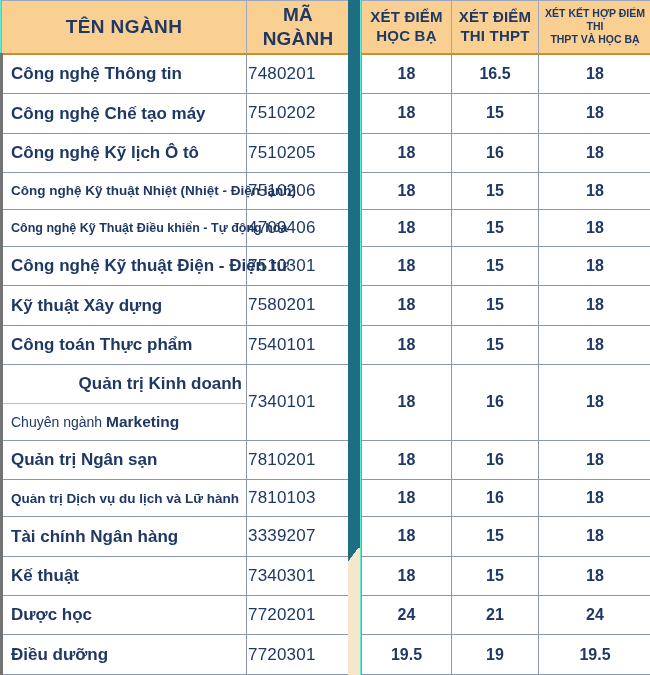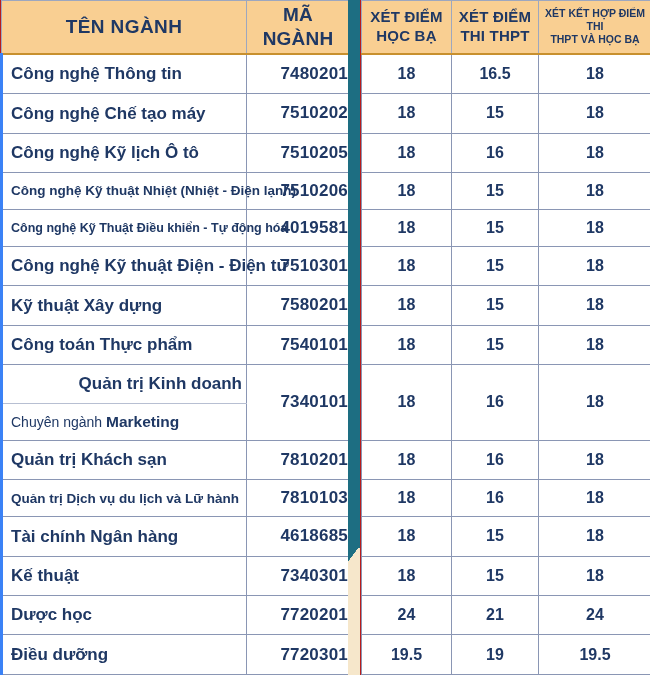--- a/index.html
+++ b/index.html
@@ -11,21 +11,21 @@
     width: 650px;
     height: 675px;
     font-family: "Liberation Sans", sans-serif;
     overflow: hidden;
   }
 
   #sheet {
     position: relative;
     width: 544px;
     height: 675px;
-    background: #b91c1c;
+    background: #5eead4;
   }
 
   table.score-table {
     border-collapse: collapse;
     table-layout: fixed;
     width: 650px;
     height: 675px;
   }
 
   col.c-name  { width: 245px; }
@@ -66,28 +66,28 @@
     background: #ffffff;
     vertical-align: middle;
   }
   td.name {
     text-align: left;
     padding: 2px 4px 2px 8px;
     font-weight: bold;
     font-size: 17px;
     line-height: 1.15;
     white-space: nowrap;
-    border-left: 3px solid #3b82f6;
+    border-left: 3px solid #737373;
   }
   td.name.sm   { font-size: 13.5px; }
   td.name.xsm  { font-size: 12.5px; }
 
   td.code {
-    text-align: right;
-    font-weight: bold;
+    text-align: left;
+    font-weight: normal;
     font-size: 17px;
     letter-spacing: .2px;
   }
   td.score {
     text-align: center;
     font-weight: bold;
     font-size: 16px;
   }
 
   
@@ -198,21 +198,21 @@
         <td class="name sm">Công nghệ Kỹ thuật Nhiệt (Nhiệt - Điện lạnh)</td>
         <td class="code">7510206</td>
         <td class="gapcell"></td>
         <td class="score">18</td>
         <td class="score">15</td>
         <td class="score">18</td>
       </tr>
 
       <tr>
         <td class="name xsm">Công nghệ Kỹ Thuật Điều khiển - Tự động hóa</td>
-        <td class="code">4019581</td>
+        <td class="code">4709406</td>
         <td class="gapcell"></td>
         <td class="score">18</td>
         <td class="score">15</td>
         <td class="score">18</td>
       </tr>
 
       <tr>
         <td class="name">Công nghệ Kỹ thuật Điện - Điện tử</td>
         <td class="code">7510301</td>
         <td class="gapcell"></td>
@@ -245,40 +245,40 @@
         <td class="gapcell" rowspan="2"></td>
         <td class="score" rowspan="2">18</td>
         <td class="score" rowspan="2">16</td>
         <td class="score" rowspan="2">18</td>
       </tr>
       <tr>
         <td class="name sub-label subrow-bottom"><span>Chuyên ngành </span><b>Marketing</b></td>
       </tr>
 
       <tr>
-        <td class="name">Quản trị Khách sạn</td>
+        <td class="name">Quản trị Ngân sạn</td>
         <td class="code">7810201</td>
         <td class="gapcell"></td>
         <td class="score">18</td>
         <td class="score">16</td>
         <td class="score">18</td>
       </tr>
 
       <tr>
         <td class="name sm">Quản trị Dịch vụ du lịch và Lữ hành</td>
         <td class="code">7810103</td>
         <td class="gapcell"></td>
         <td class="score">18</td>
         <td class="score">16</td>
         <td class="score">18</td>
       </tr>
 
       <tr>
         <td class="name">Tài chính Ngân hàng</td>
-        <td class="code">4618685</td>
+        <td class="code">3339207</td>
         <td class="gapcell"></td>
         <td class="score">18</td>
         <td class="score">15</td>
         <td class="score">18</td>
       </tr>
 
       <tr>
         <td class="name">Kế thuật</td>
         <td class="code">7340301</td>
         <td class="gapcell"></td>

